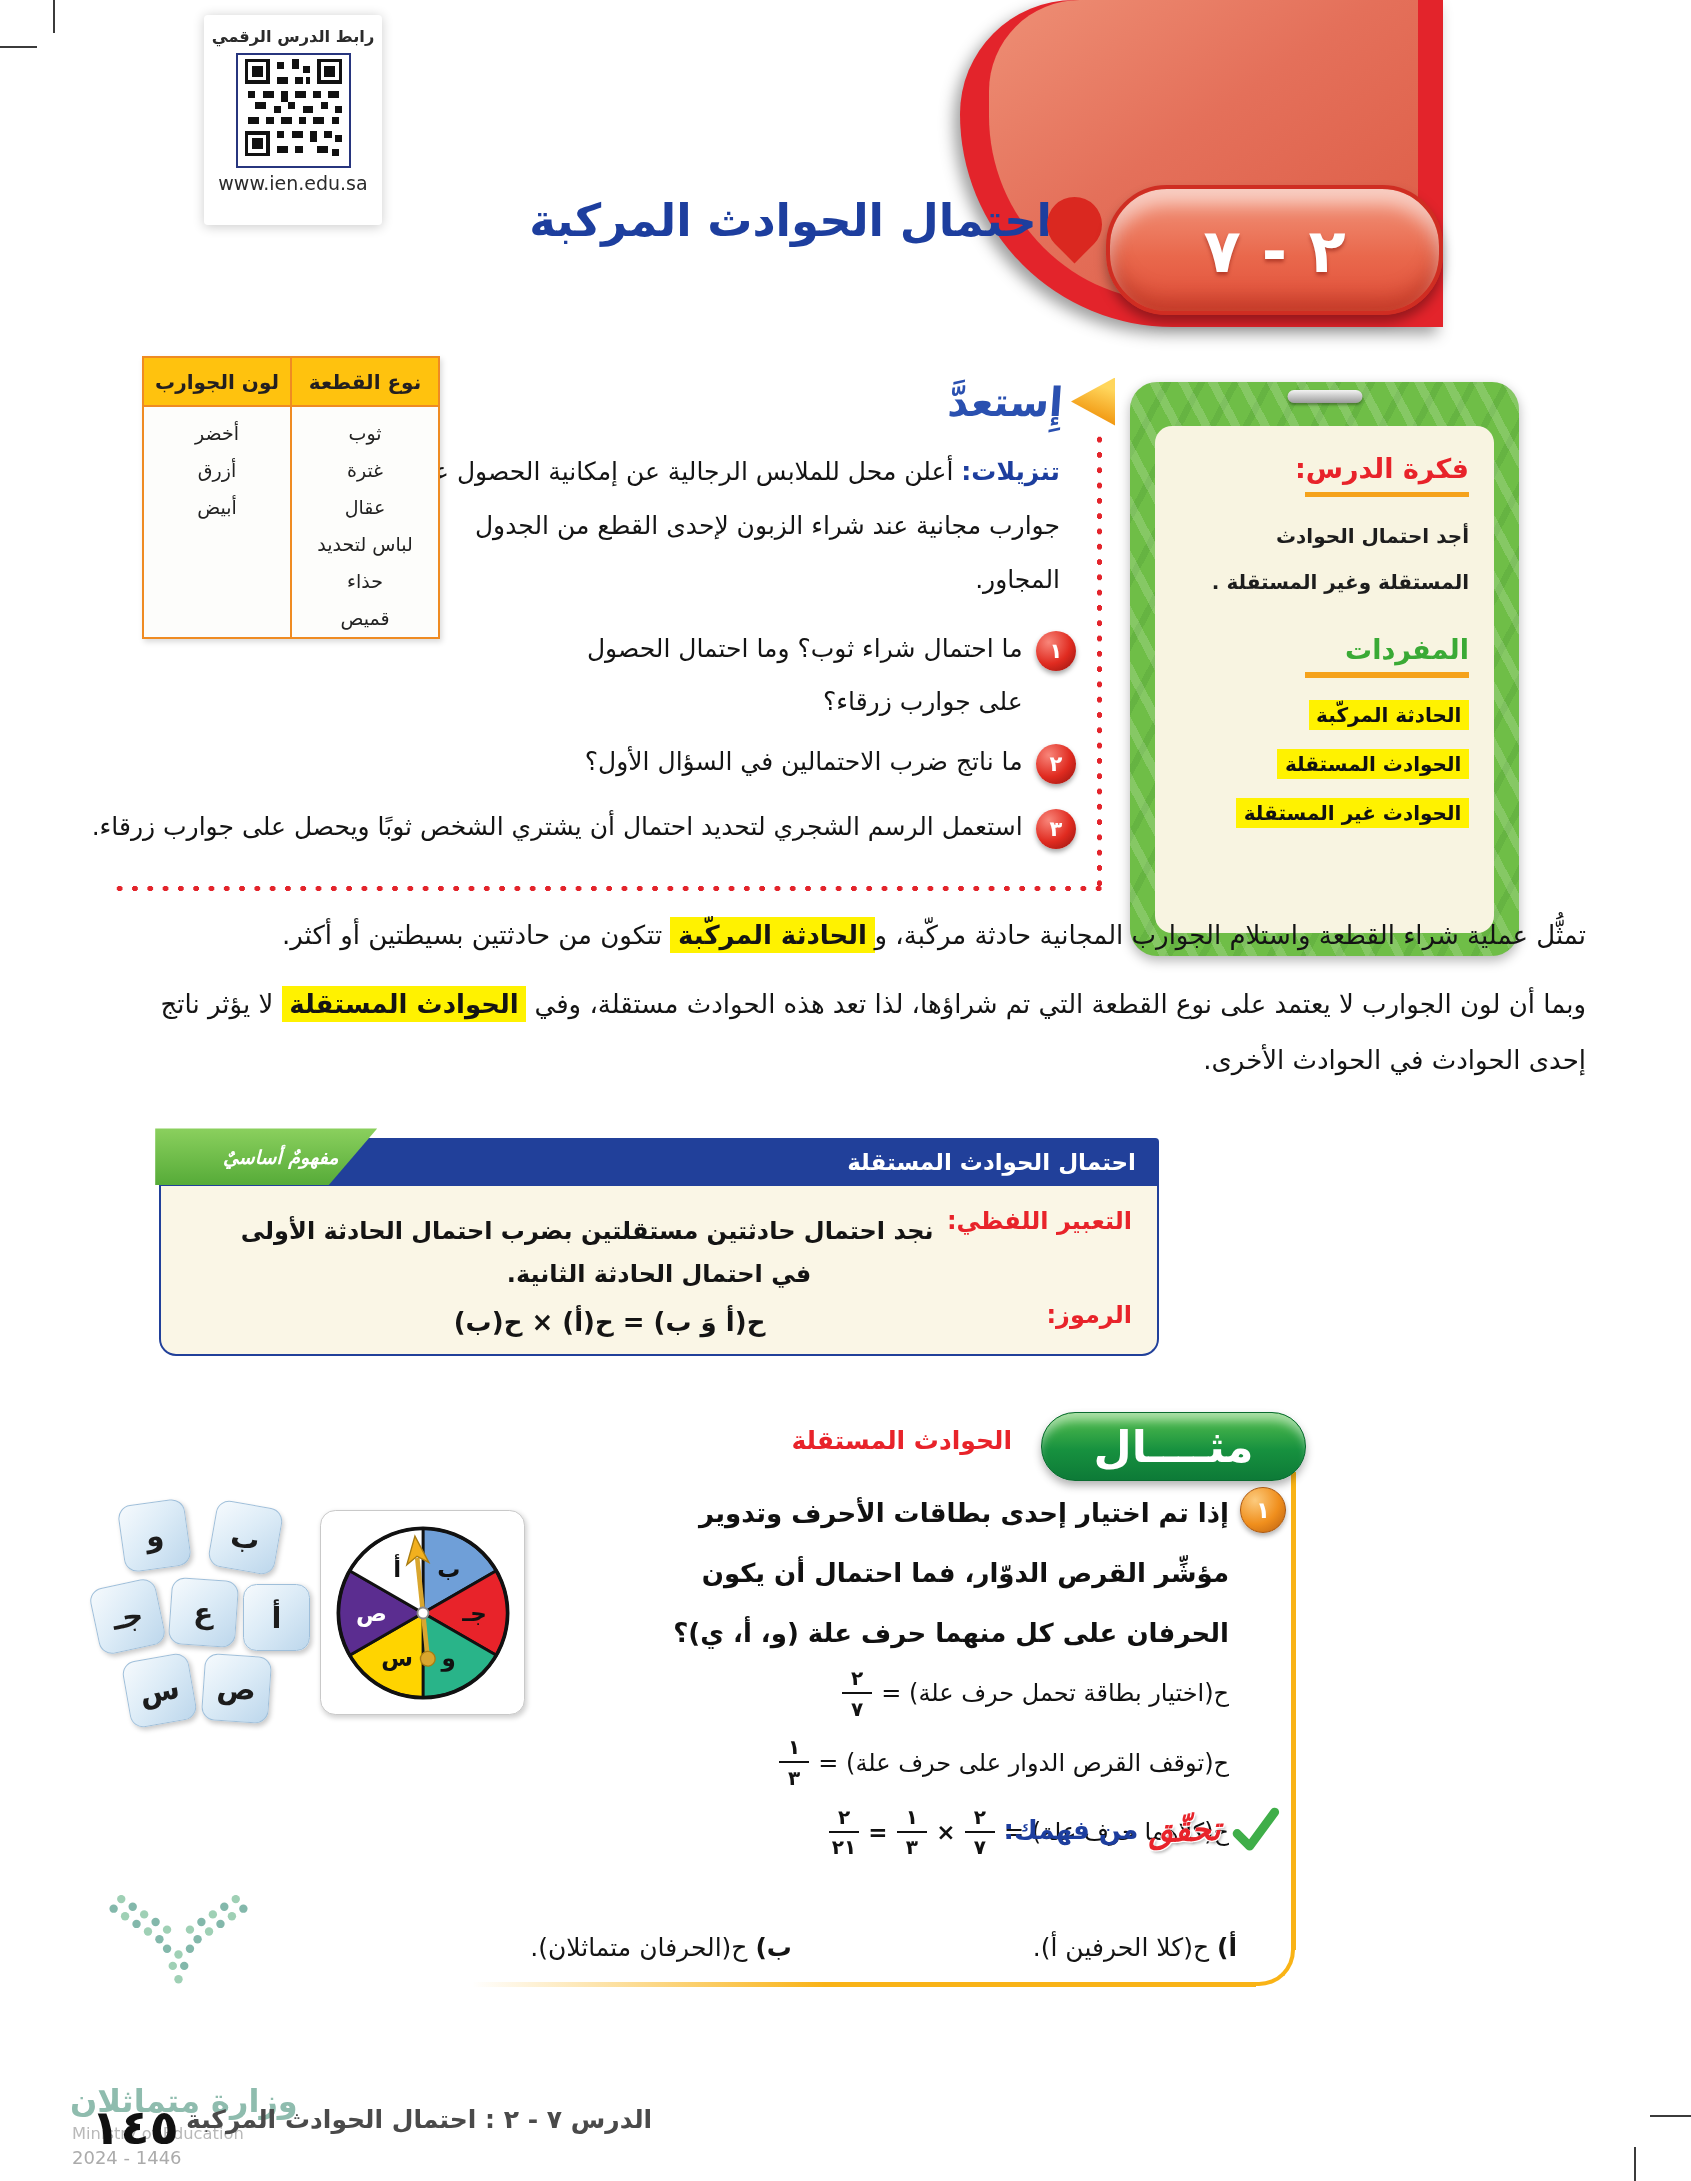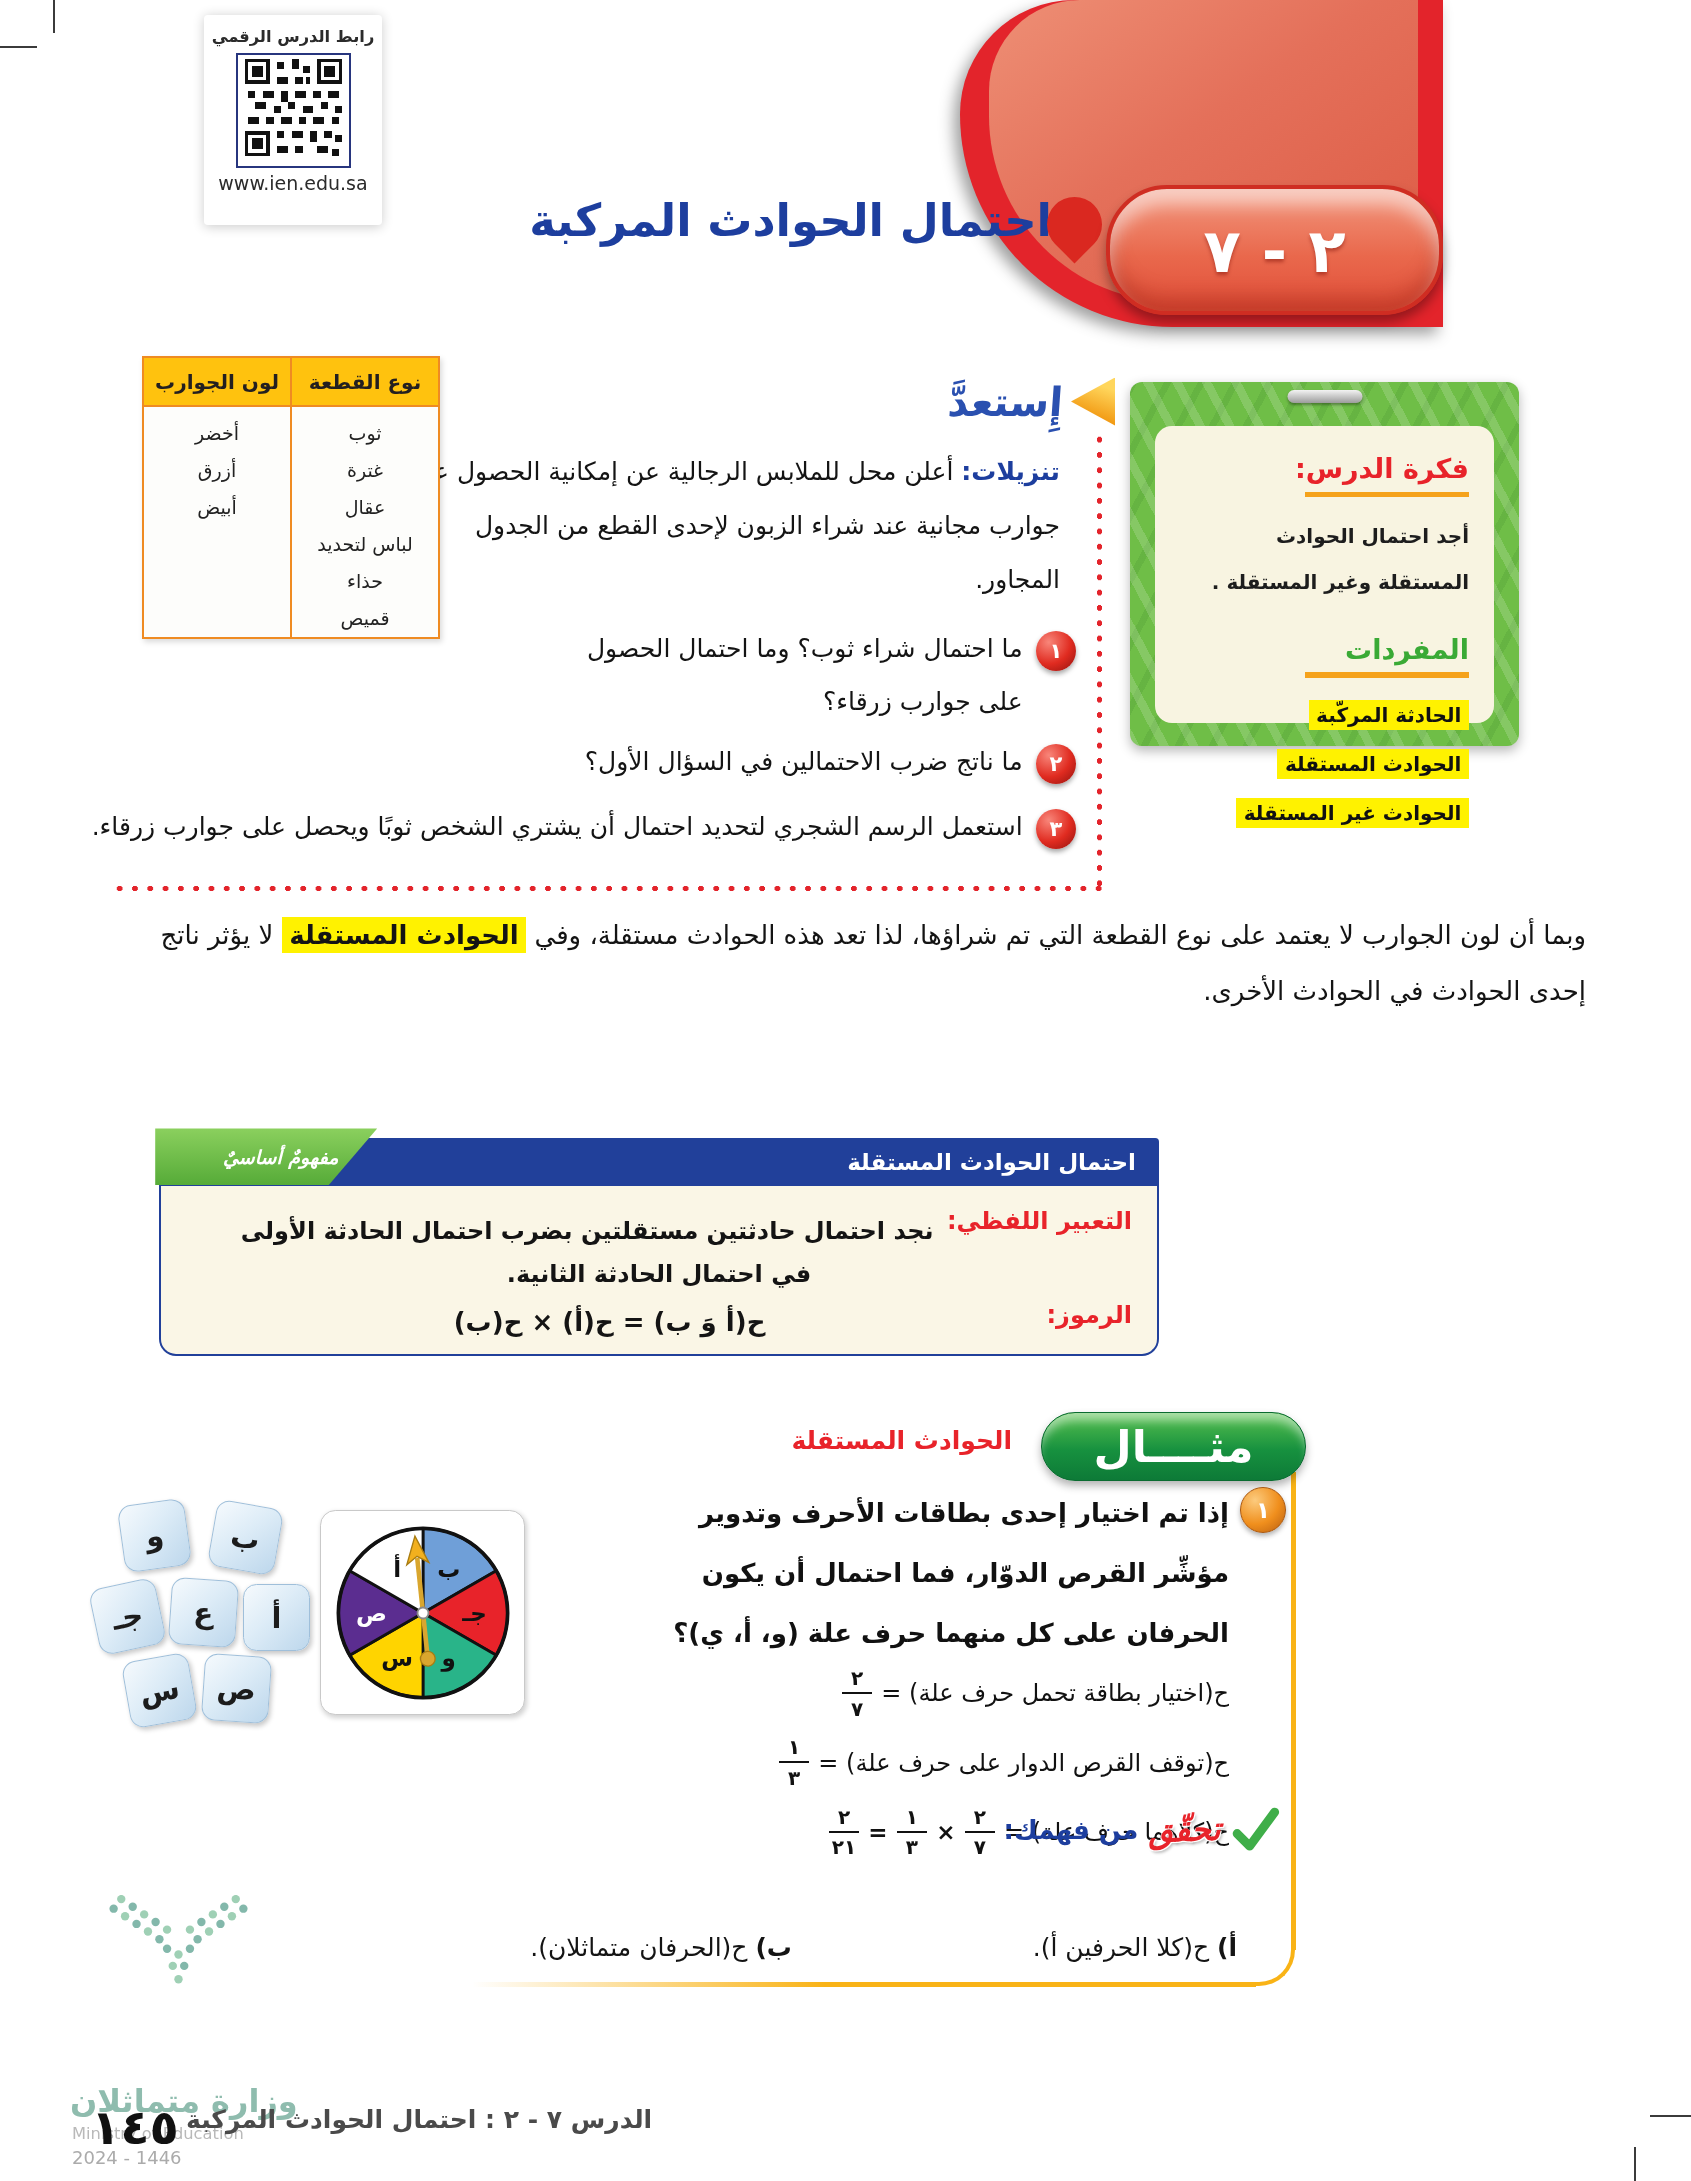--- a/index.html
+++ b/index.html
@@ -27,21 +27,21 @@
   .page-title{position:absolute;right:639px;top:194px;font-size:45px;font-weight:bold;color:#1d3e9e;white-space:nowrap;}
 
   
   .qr-box{position:absolute;left:205px;top:15.3px;width:178px;height:210px;background:#fff;border-radius:3.8px;
           box-shadow:0 1.9px 11.5px rgba(0,0,0,.20);text-align:center;padding-top:11.5px;box-sizing:border-box;}
   .qr-label{font-size:16.3px;font-weight:bold;color:#2b2b2b;}
   .qr-frame{width:111px;height:111px;border:2.9px solid #27357e;margin:7.6px auto 3.8px;background:#fff;}
   .qr-url{font-size:19px;color:#2b2b2b;}
 
   
-  .idea-card{position:absolute;left:1131px;top:382px;width:389px;height:364px;border-radius:12px;
+  .idea-card{position:absolute;left:1131px;top:382px;width:389px;height:574px;border-radius:27px;
           background:#6fbe47;
           background-image:repeating-linear-gradient(62deg,rgba(255,255,255,.16) 0 8.6px,rgba(255,255,255,0) 8.6px 26px),
                            repeating-linear-gradient(118deg,rgba(20,90,20,.10) 0 6.7px,rgba(20,90,20,0) 6.7px 30px);
           box-shadow:0 4.8px 11.5px rgba(0,0,0,.28);}
   .paper-clip{position:absolute;left:50%;transform:translateX(-50%);top:7.6px;width:75px;height:13.4px;border-radius:6.7px;
           background:linear-gradient(180deg,#f3f3f3,#9c9c9c);box-shadow:0 1.9px 2.9px rgba(0,0,0,.35);}
   .idea-inner{position:absolute;left:25px;right:25px;top:44px;bottom:23px;background:#f8f4e1;border-radius:17px;
           padding:27px 25px;box-sizing:border-box;text-align:right;}
   .idea-title{color:#e8232a;font-size:27px;font-weight:bold;}
   .orange-rule{width:164px;height:5.7px;background:#f5a21b;margin:7.6px 0 15.3px;}
@@ -295,20 +295,23 @@
       <div class="mt-col">
         <div>أخضر</div>
         <div>أزرق</div>
         <div>أبيض</div>
       </div>
     </div>
   </div>
 
   <div class="bodytext">
     <p>
+      <span>تمثُّل عملية شراء القطعة واستلام الجوارب المجانية حادثة مركّبة، و</span><span class="hl">الحادثة المركّبة</span><span> تتكون من حادثتين بسيطتين أو أكثر.</span>
+    </p>
+    <p>
       <span>وبما أن لون الجوارب لا يعتمد على نوع القطعة التي تم شراؤها، لذا تعد هذه الحوادث مستقلة، وفي </span><span class="hl">الحوادث المستقلة</span><span> لا يؤثر ناتج إحدى الحوادث في الحوادث الأخرى.</span>
     </p>
   </div>
 
   <div class="concept">
     <div class="c-head">
       <span>احتمال الحوادث المستقلة</span>
       <div class="c-tag">مفهومٌ أساسيٌ</div>
     </div>
     <div class="c-body">

